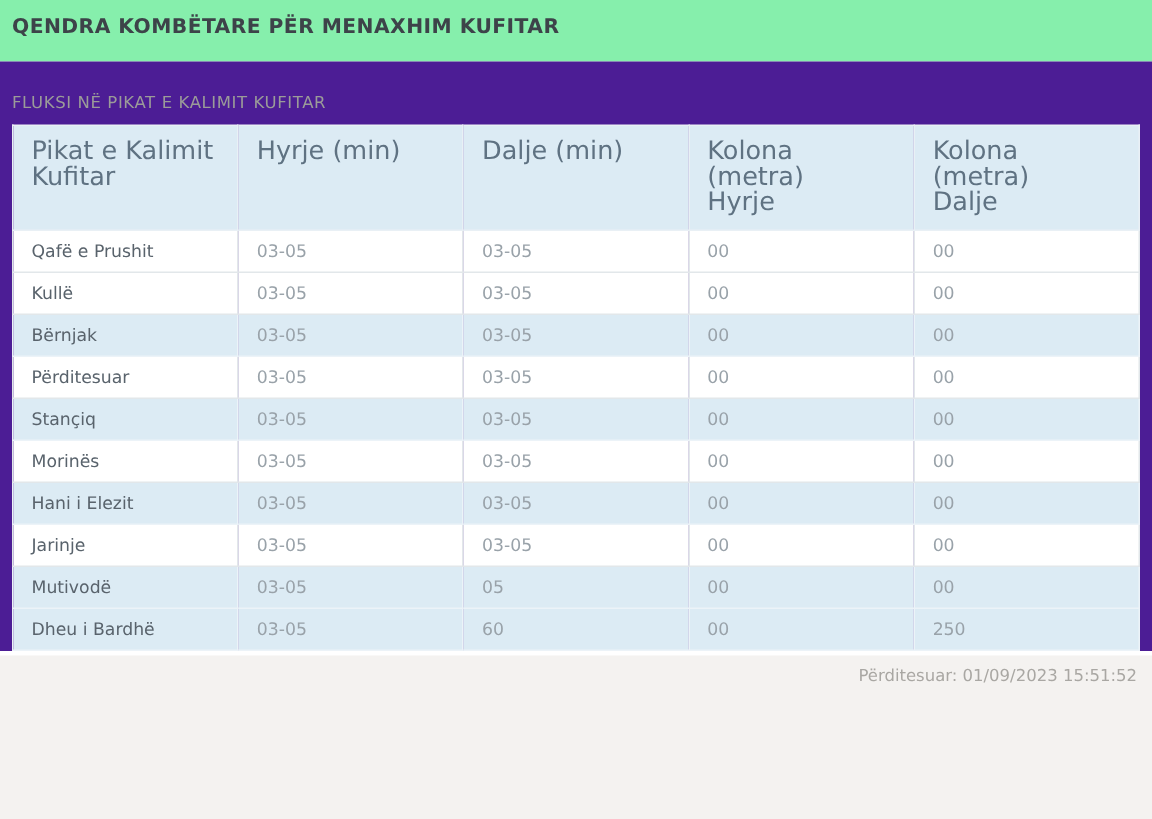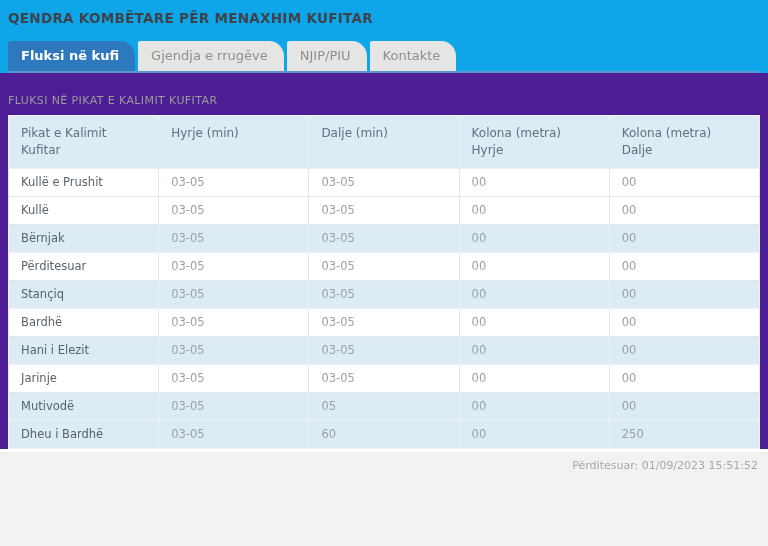--- a/index.html
+++ b/index.html
@@ -5,21 +5,21 @@
   * { box-sizing: border-box; }
   html, body { margin: 0; padding: 0; }
   body {
     width: 768px; height: 546px; overflow: hidden;
     background: #ffffff;
     font-family: "DejaVu Sans", "Liberation Sans", sans-serif;
   }
   .page { width: 768px; height: 546px; display: flex; flex-direction: column; }
 
   
-  .top { padding: 8px 8px 0 8px; background: #0ea5e9; }
+  .top { padding: 8px 8px 0 8px; background: #86efac; }
   .page-title {
     font-size: 13.5px; font-weight: bold; color: #3d4349;
     letter-spacing: 0.3px; margin: 2px 0 15px 0;
   }
 
   
   .tabs {
     display: flex; gap: 3px; align-items: flex-end;
     border-bottom: 2px solid #5b97c9;
   }
@@ -46,21 +46,21 @@
     margin: 21px 0 8px 0;
   }
 
   table {
     width: 752px; border-collapse: collapse; table-layout: fixed;
     border: 1px solid #e3e8eb;
   }
   th {
     background: #dcebf4; color: #5f7282;
     font-weight: normal; text-align: left; vertical-align: top;
-    font-size: 12px; line-height: 17px;
+    font-size: 17px; line-height: 17px;
     padding: 9px 12px; height: 48px;
     border: 1px solid #e9f0f5;
   }
   td {
     font-size: 11.5px; line-height: 15px;
     padding: 6px 12px;
     border: 1px solid #e2e7ea;
     color: #99a2a9;
     background: #ffffff;
   }
@@ -77,43 +77,37 @@
     font-size: 11px;
     color: #a9a7a3;
   }
 </style>
 </head>
 <body>
 
 <div class="page">
   <div class="top">
     <div class="page-title">QENDRA KOMBËTARE PËR MENAXHIM KUFITAR</div>
-    <div class="tabs">
-        <div class="tab active">Fluksi në kufi</div>
-        <div class="tab">Gjendja e rrugëve</div>
-        <div class="tab">NJIP/PIU</div>
-        <div class="tab">Kontakte</div>
-      </div>
   </div>
 
   <div class="content">
     <div class="section-title">FLUKSI NË PIKAT E KALIMIT KUFITAR</div>
     <table>
       <thead>
           <tr>
             <th>Pikat e Kalimit Kufitar</th>
             <th>Hyrje (min)</th>
             <th>Dalje (min)</th>
             <th>Kolona (metra)<div>Hyrje</div></th>
             <th>Kolona (metra)<div>Dalje</div></th>
           </tr>
         </thead>
       <tbody>
           <tr>
-            <td class="name">Kullë e Prushit</td>
+            <td class="name">Qafë e Prushit</td>
             <td>03-05</td>
             <td>03-05</td>
             <td>00</td>
             <td>00</td>
           </tr>
           <tr>
             <td class="name">Kullë</td>
             <td>03-05</td>
             <td>03-05</td>
             <td>00</td>
@@ -134,21 +128,21 @@
             <td>00</td>
           </tr>
           <tr class="alt">
             <td class="name">Stançiq</td>
             <td>03-05</td>
             <td>03-05</td>
             <td>00</td>
             <td>00</td>
           </tr>
           <tr>
-            <td class="name">Bardhë</td>
+            <td class="name">Morinës</td>
             <td>03-05</td>
             <td>03-05</td>
             <td>00</td>
             <td>00</td>
           </tr>
           <tr class="alt">
             <td class="name">Hani i Elezit</td>
             <td>03-05</td>
             <td>03-05</td>
             <td>00</td>

